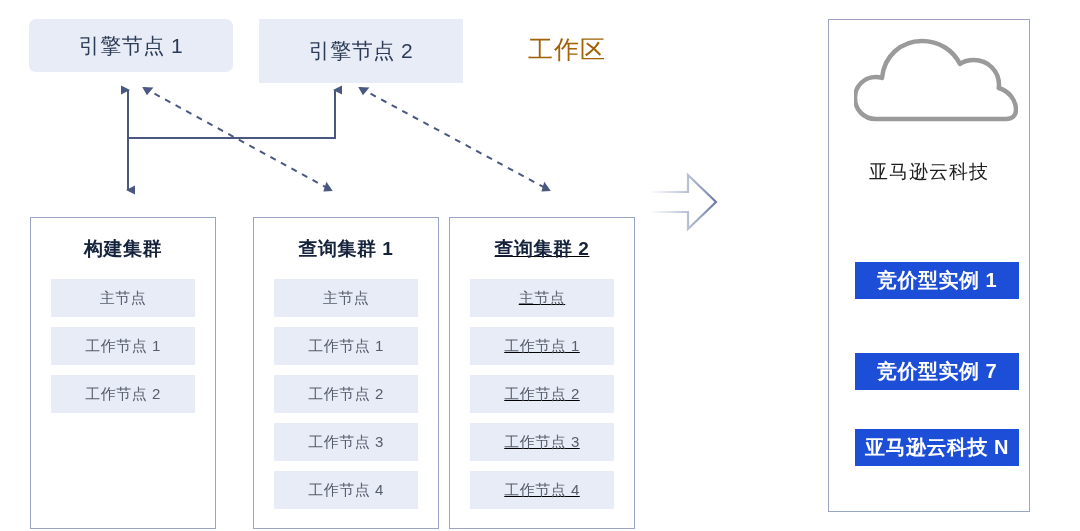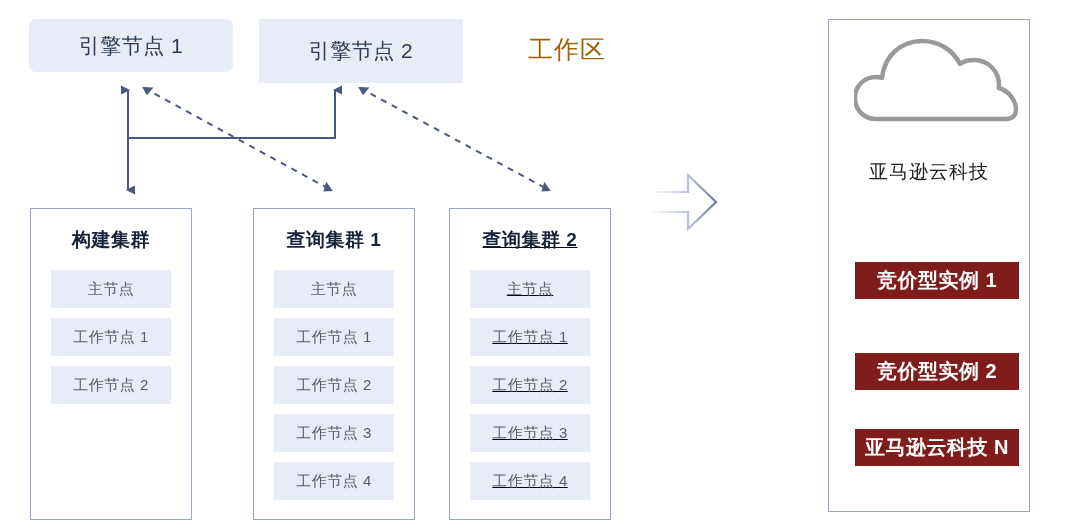--- a/index.html
+++ b/index.html
@@ -49,22 +49,22 @@
     left: 0;
     top: 0;
     width: 1080px;
     height: 531px;
     pointer-events: none;
   }
 
   
   .cluster {
     position: absolute;
-    top: 208px;
-    width: 162px;
+    top: 217px;
+    width: 186px;
     height: 312px;
     border: 1px solid #9aa5c6;
     background: #ffffff;
     box-sizing: border-box;
     padding-top: 18px;
   }
   #cluster-build { left: 30px; }
   #cluster-query-1 { left: 240px; margin-left: 13px; }
   #cluster-query-2 { left: 449px; text-decoration: underline; }
 
@@ -129,21 +129,21 @@
     font-size: 19px;
     color: #1d1d1f;
     letter-spacing: 1px;
     margin-top: 20px;
   }
   .spot-instance {
     position: absolute;
     left: 26px;
     width: 164px;
     height: 37px;
-    background: #7f1d1d;
+    background: #1d4ed8;
     color: #ffffff;
     display: flex;
     align-items: center;
     justify-content: center;
     font-size: 20px;
     font-weight: bold;
     letter-spacing: 0.5px;
   }
   #spot-instance-1 { top: 242px; }
   #spot-instance-2 { top: 333px; }
@@ -246,20 +246,20 @@
                C155,64 162,73 162,83
                C162,88.5 158,92 152,92 Z" fill="none" stroke="#9a9a9a" stroke-width="4.5" stroke-linejoin="round"></path>
     </svg>
 
     <div id="cloud-provider-label">亚马逊云科技</div>
 
     <div class="spot-instance" id="spot-instance-1">
       <span>竞价型实例 1</span>
     </div>
     <div class="spot-instance" id="spot-instance-2">
-      <span>竞价型实例 2</span>
+      <span>竞价型实例 7</span>
     </div>
     <div class="spot-instance" id="spot-instance-3">
       <span>亚马逊云科技 N</span>
     </div>
   </div>
 
 </div>
 
 </body></html>

